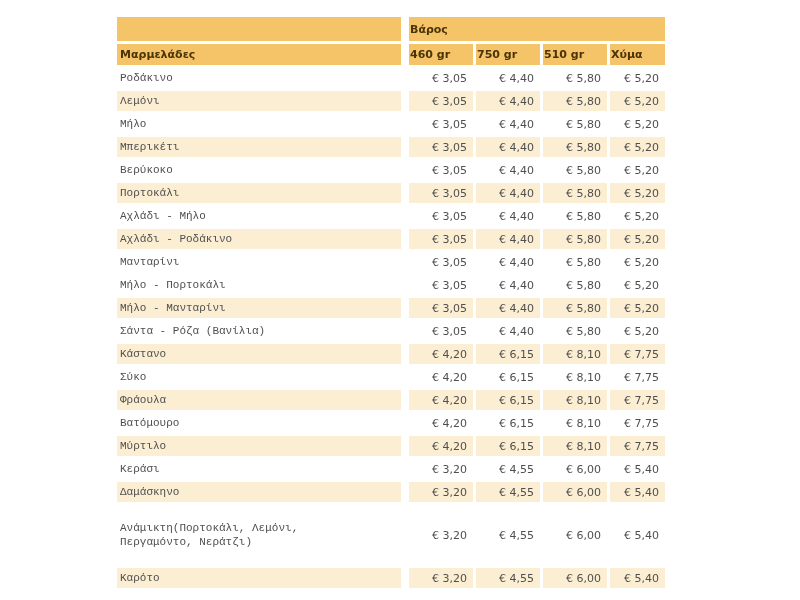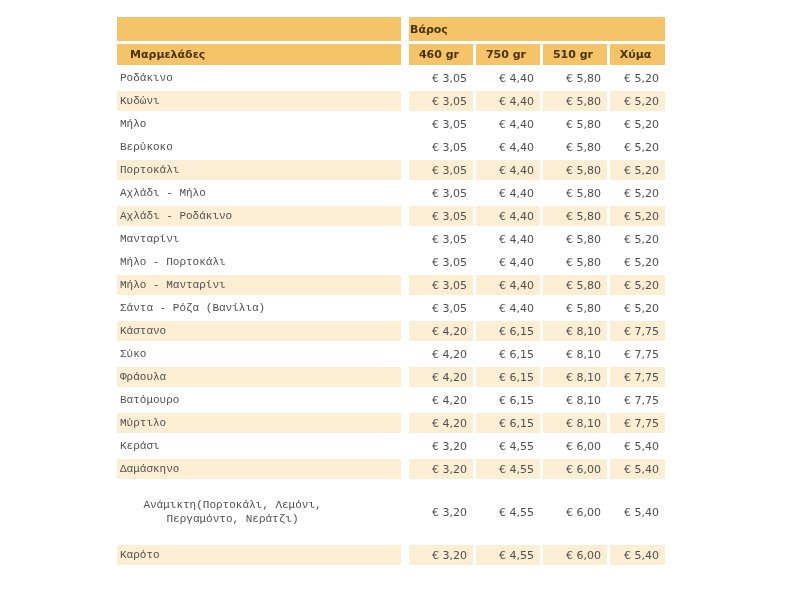--- a/index.html
+++ b/index.html
@@ -24,22 +24,22 @@
     font-size: 11px;
     vertical-align: middle;
   }
   .hdr {
     background: var(--header-bg, #f5c368);
     color: var(--header-text, #4a3306);
     font-weight: bold;
   }
   .corner { height: 22px; }
   .group  { height: 22px; text-align: left; }
-  .cat    { height: 19px; text-align: left;  padding-left: 13px; }
-  .wcol   { height: 19px; text-align: center; padding-right: 5px; white-space: nowrap; }
+  .cat    { height: 19px; text-align: left;  padding-left: 3px; }
+  .wcol   { height: 19px; text-align: left; padding-right: 5px; white-space: nowrap; }
   .gapcol { width: 2px; padding: 0; background: transparent; }
   .name-cell {
     color: var(--body-text, #4f4f4f);
     text-align: left;
     padding-left: 3px;
     height: 18px;
     white-space: nowrap;
     font-family: Liberation Mono, monospace;
   }
   .price-cell {
@@ -54,21 +54,20 @@
     background: var(--stripe-bg, #fceed3);
   }
   tr.tall td {
     padding-top: 16px;
     padding-bottom: 16px;
   }
   tr.tall .name-cell { white-space: normal; }
   .wrap-narrow {
     max-width: 225px;
     line-height: 14px;
-    text-align: center;
   }
 </style>
 </head>
 <body style="background: rgb(255, 255, 255);">
 
 <div class="table-wrap">
   <table class="price">
     <colgroup>
       <col style="width:284px">
       <col style="width:2px">
@@ -98,31 +97,41 @@
             <div>Ροδάκινο</div>
           </td>
           <td class="gapcol"></td>
           <td class="price-cell">€ 3,05</td>
           <td class="price-cell">€ 4,40</td>
           <td class="price-cell">€ 5,80</td>
           <td class="price-cell">€ 5,20</td>
         </tr>
         <tr class="stripe">
           <td class="name-cell">
-            <div>Κυδώνι</div>
+            <div>Λεμόνι</div>
           </td>
           <td class="gapcol"></td>
           <td class="price-cell">€ 3,05</td>
           <td class="price-cell">€ 4,40</td>
           <td class="price-cell">€ 5,80</td>
           <td class="price-cell">€ 5,20</td>
         </tr>
         <tr class="plain">
           <td class="name-cell">
             <div>Μήλο</div>
+          </td>
+          <td class="gapcol"></td>
+          <td class="price-cell">€ 3,05</td>
+          <td class="price-cell">€ 4,40</td>
+          <td class="price-cell">€ 5,80</td>
+          <td class="price-cell">€ 5,20</td>
+        </tr>
+        <tr class="stripe">
+          <td class="name-cell">
+            <div>Μπερικέτι</div>
           </td>
           <td class="gapcol"></td>
           <td class="price-cell">€ 3,05</td>
           <td class="price-cell">€ 4,40</td>
           <td class="price-cell">€ 5,80</td>
           <td class="price-cell">€ 5,20</td>
         </tr>
         <tr class="plain">
           <td class="name-cell">
             <div>Βερύκοκο</div>

